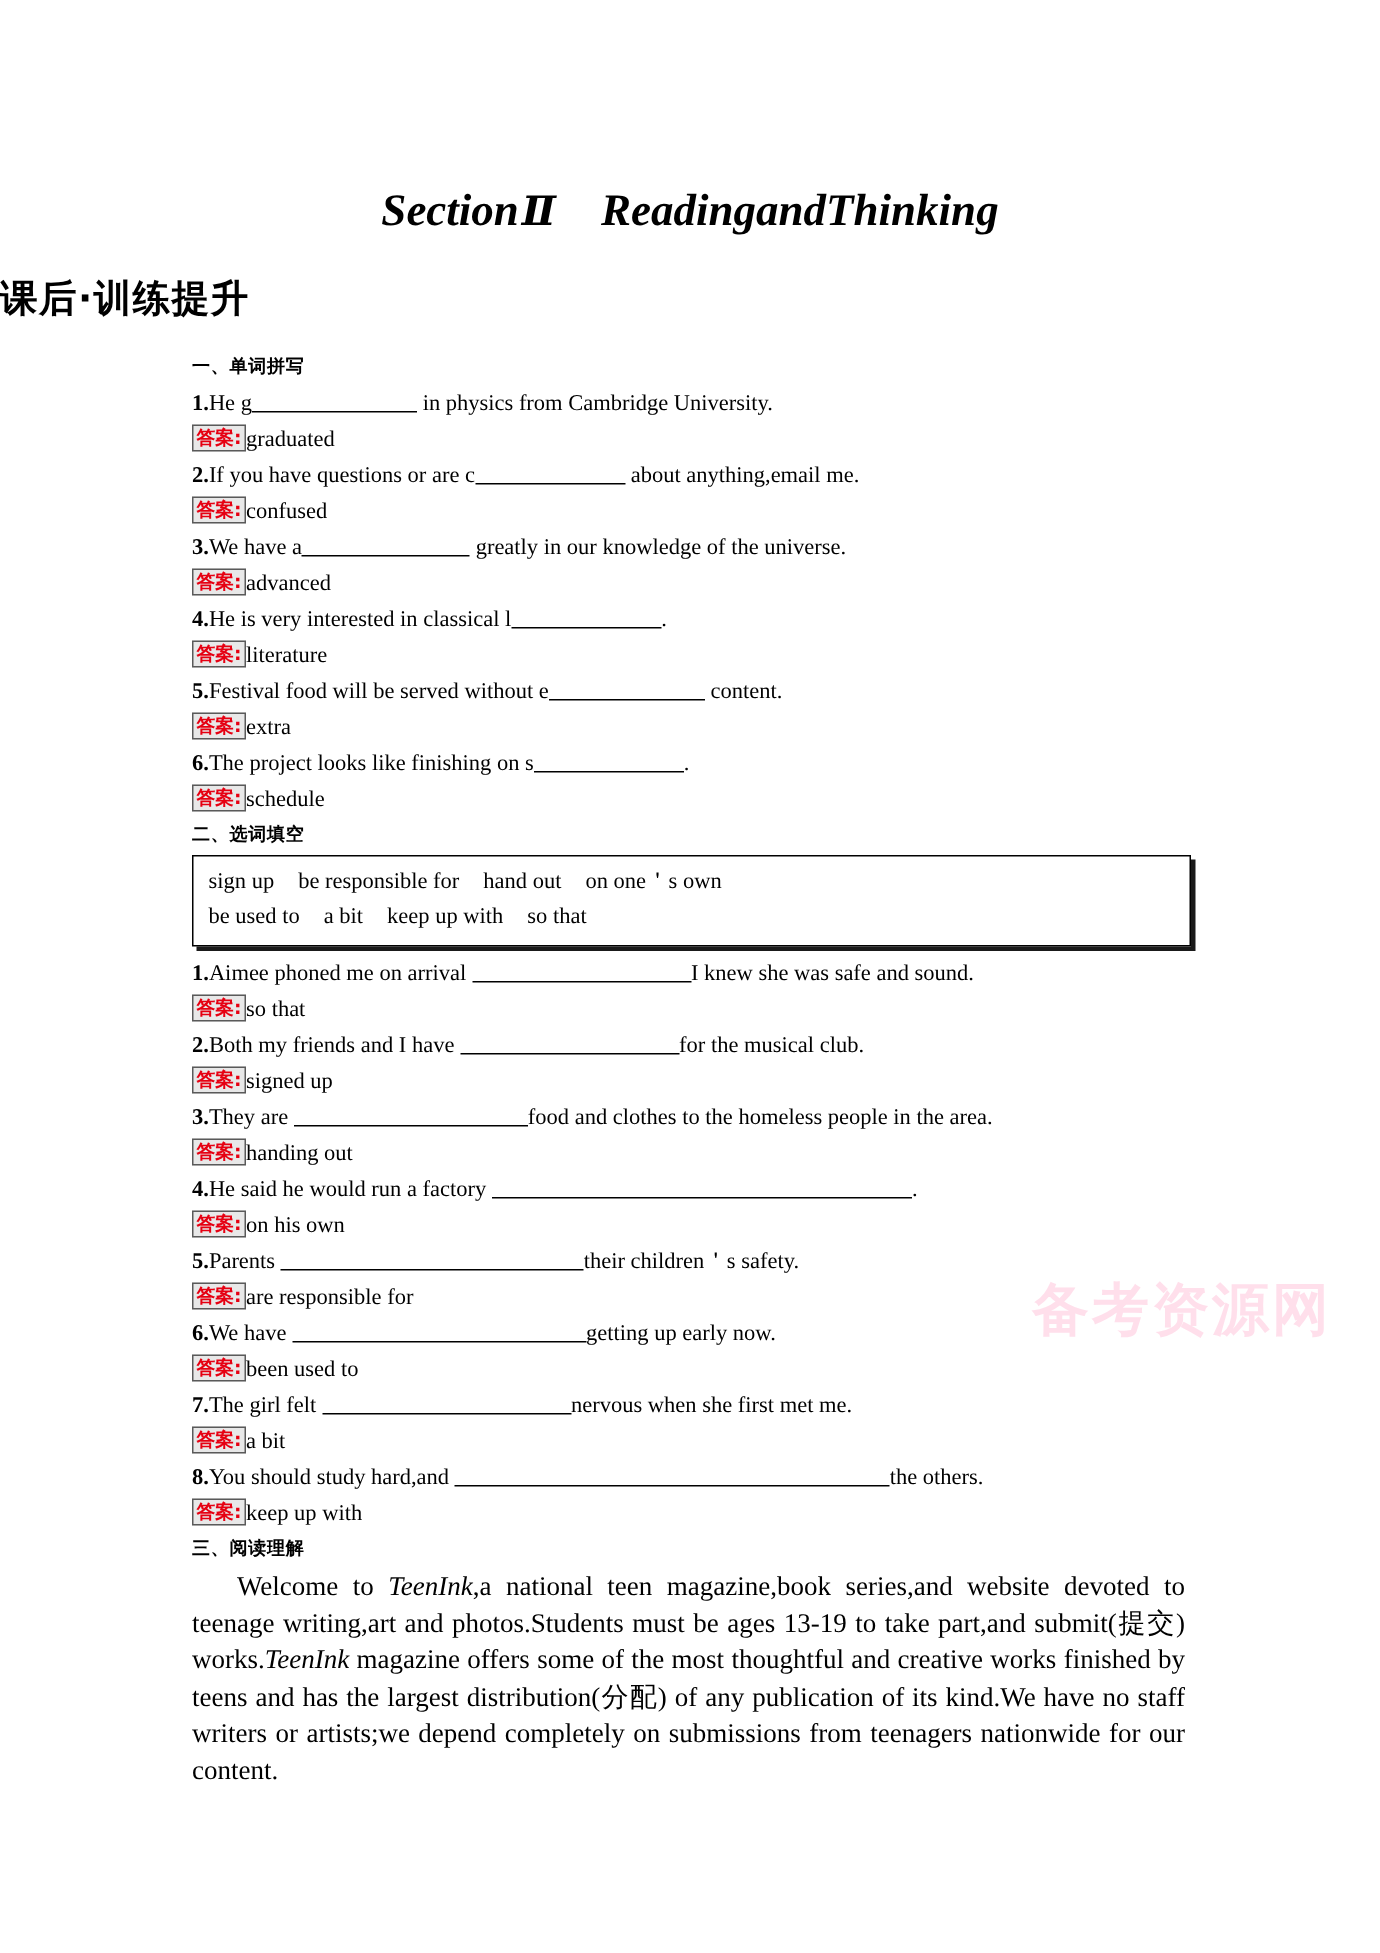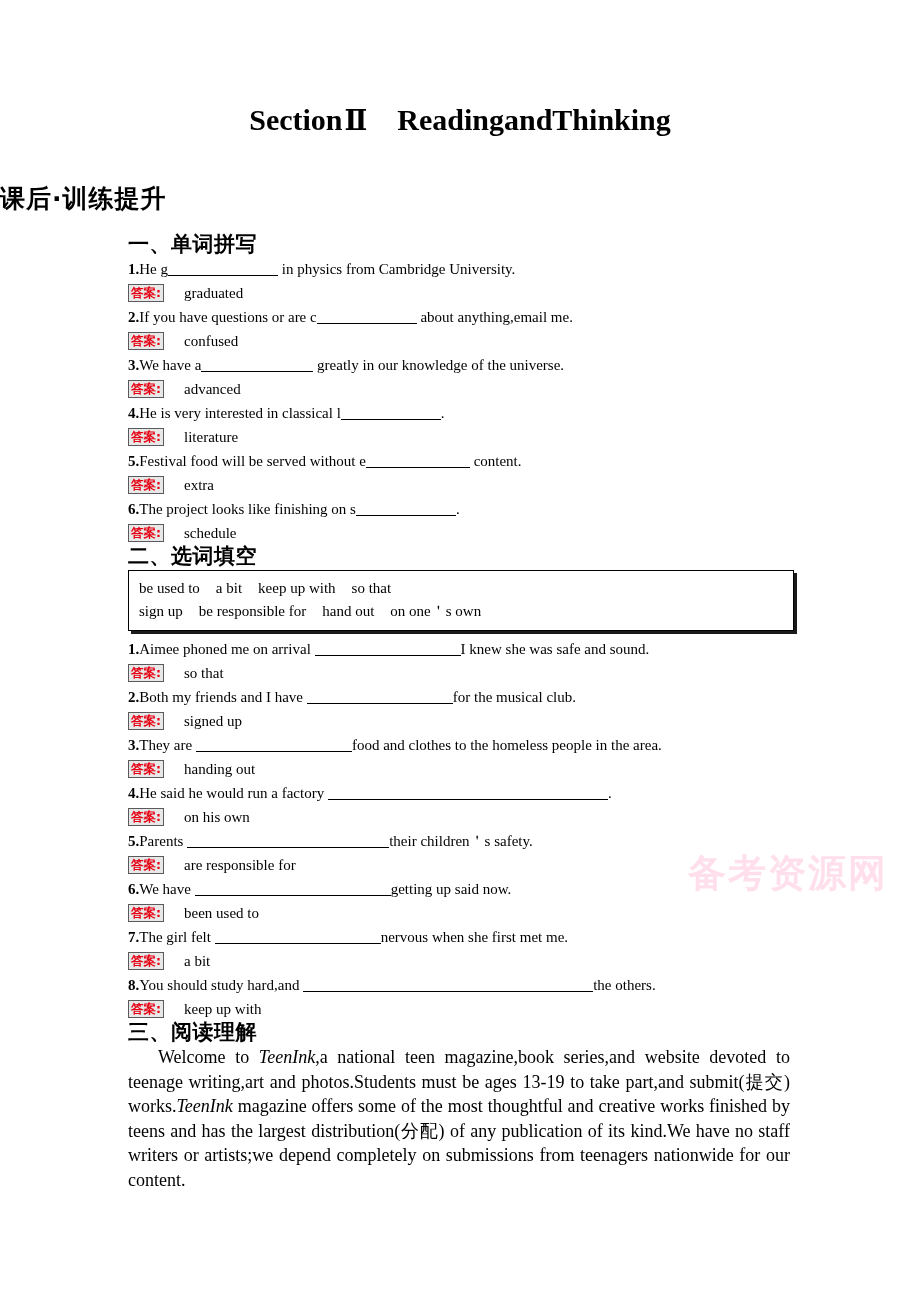--- a/index.html
+++ b/index.html
@@ -37,28 +37,29 @@
     color: rgba(255, 150, 190, 0.30);
     white-space: nowrap;
     pointer-events: none;
     user-select: none;
   }
 
   
   .title-row {
     position: absolute;
     left: 0;
-    top: 103px;
+    top: 124px;
     width: 920px;
     text-align: center;
     font-family: "Liberation Serif", "DejaVu Serif", serif;
     font-weight: bold;
     font-size: 30px;
     letter-spacing: 0px;
     white-space: nowrap;
+    font-style: italic;
   }
   .title-row .sec-word { }
   .title-row .roman {
     font-size: 27px;
     padding-left: 2px;
   }
   .title-row .gap { display: inline-block; width: 30px; }
 
   .subtitle-row {
     position: absolute;
@@ -75,21 +76,21 @@
   .content {
     position: absolute;
     left: 128px;
     top: 233px;
     width: 672px;
   }
 
   .sec-head {
     font-family: "DejaVu Sans", "Liberation Sans", sans-serif;
     font-weight: bold;
-    font-size: 21px;
+    font-size: 12px;
     line-height: 22px;
     margin: 0 0 2px 0;
     letter-spacing: 0.5px;
   }
 
   .q {
     font-size: 15px;
     line-height: 24px;
     margin: 0;
     white-space: nowrap;
@@ -114,21 +115,21 @@
     display: inline-block;
     font-family: "DejaVu Sans", "Liberation Sans", sans-serif;
     font-size: 12.5px;
     font-weight: bold;
     color: #e60012;
     background: #e8e8e8;
     border: 1px solid #5a5a5a;
     padding: 0px 2px 1px 2px;
     line-height: 15px;
     vertical-align: 1px;
-    margin-right: 20px;
+    margin-right: 0;
   }
   .ans-text {
     font-family: "Liberation Serif", "DejaVu Serif", serif;
     font-size: 15px;
     text-align: center;
   }
 
   
   .wordbank {
     position: relative;
@@ -192,41 +193,41 @@
       <p class="q"><span class="num">5.</span><span>Festival food will be served without e</span><span class="blank" style="width:104px"></span><span> content.</span></p>
       <p class="ans"><span class="ans-tag">答案:</span><span class="ans-text">extra</span></p>
 
       <p class="q"><span class="num">6.</span><span>The project looks like finishing on s</span><span class="blank" style="width:100px"></span><span>.</span></p>
       <p class="ans"><span class="ans-tag">答案:</span><span class="ans-text">schedule</span></p>
     </div>
 
     <div class="sec-head">二、选词填空</div>
 
     <div class="wordbank">
+      <div class="bank-line"><span class="w">sign up</span><span class="sp"></span><span class="w">be responsible for</span><span class="sp"></span><span class="w">hand out</span><span class="sp"></span><span class="w">on one＇s own</span></div>
       <div class="bank-line"><span class="w">be used to</span><span class="sp"></span><span class="w">a bit</span><span class="sp"></span><span class="w">keep up with</span><span class="sp"></span><span class="w">so that</span></div>
-      <div class="bank-line"><span class="w">sign up</span><span class="sp"></span><span class="w">be responsible for</span><span class="sp"></span><span class="w">hand out</span><span class="sp"></span><span class="w">on one＇s own</span></div>
     </div>
 
     <div>
       <p class="q"><span class="num">1.</span><span>Aimee phoned me on arrival </span><span class="blank" style="width:146px"></span><span>I knew she was safe and sound.</span></p>
       <p class="ans"><span class="ans-tag">答案:</span><span class="ans-text">so that</span></p>
 
       <p class="q"><span class="num">2.</span><span>Both my friends and I have </span><span class="blank" style="width:146px"></span><span>for the musical club.</span></p>
       <p class="ans"><span class="ans-tag">答案:</span><span class="ans-text">signed up</span></p>
 
       <p class="q"><span class="num">3.</span><span>They are </span><span class="blank" style="width:156px"></span><span>food and clothes to the homeless people in the area.</span></p>
       <p class="ans"><span class="ans-tag">答案:</span><span class="ans-text">handing out</span></p>
 
       <p class="q"><span class="num">4.</span><span>He said he would run a factory </span><span class="blank" style="width:280px"></span><span>.</span></p>
       <p class="ans"><span class="ans-tag">答案:</span><span class="ans-text">on his own</span></p>
 
       <p class="q"><span class="num">5.</span><span>Parents </span><span class="blank" style="width:202px"></span><span>their children＇s safety.</span></p>
       <p class="ans"><span class="ans-tag">答案:</span><span class="ans-text">are responsible for</span></p>
 
-      <p class="q"><span class="num">6.</span><span>We have </span><span class="blank" style="width:196px"></span><span>getting up said now.</span></p>
+      <p class="q"><span class="num">6.</span><span>We have </span><span class="blank" style="width:196px"></span><span>getting up early now.</span></p>
       <p class="ans"><span class="ans-tag">答案:</span><span class="ans-text">been used to</span></p>
 
       <p class="q"><span class="num">7.</span><span>The girl felt </span><span class="blank" style="width:166px"></span><span>nervous when she first met me.</span></p>
       <p class="ans"><span class="ans-tag">答案:</span><span class="ans-text">a bit</span></p>
 
       <p class="q"><span class="num">8.</span><span>You should study hard,and </span><span class="blank" style="width:290px"></span><span>the others.</span></p>
       <p class="ans"><span class="ans-tag">答案:</span><span class="ans-text">keep up with</span></p>
     </div>
 
     <div class="sec-head">三、阅读理解</div>

